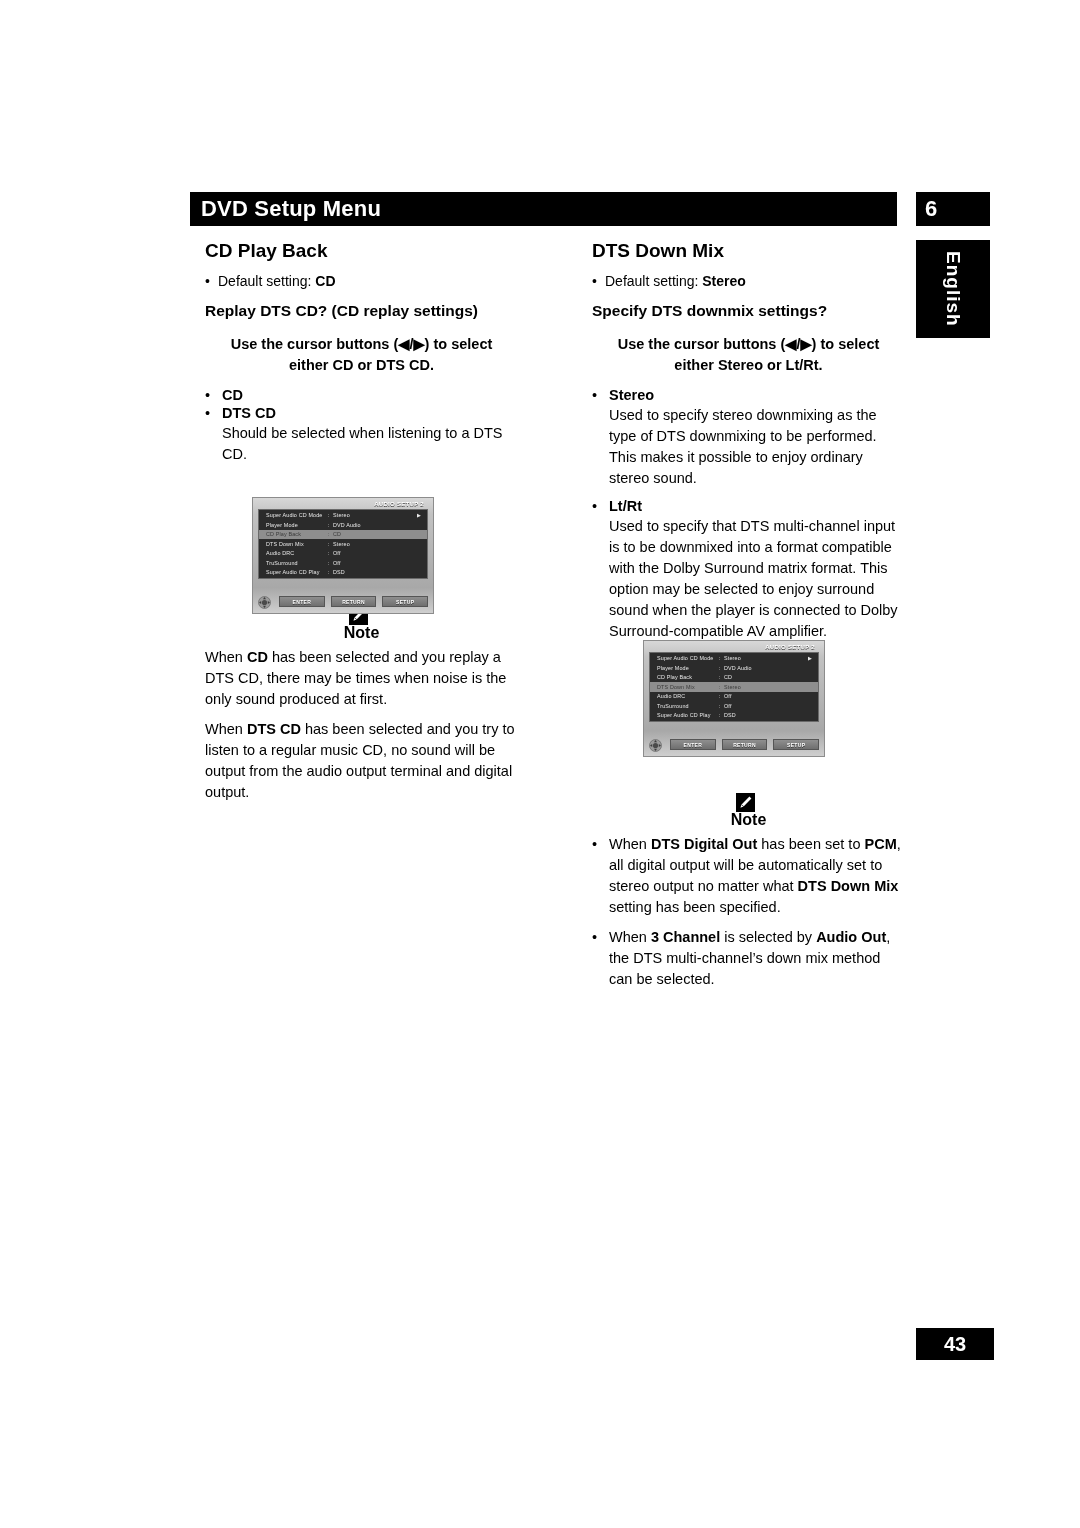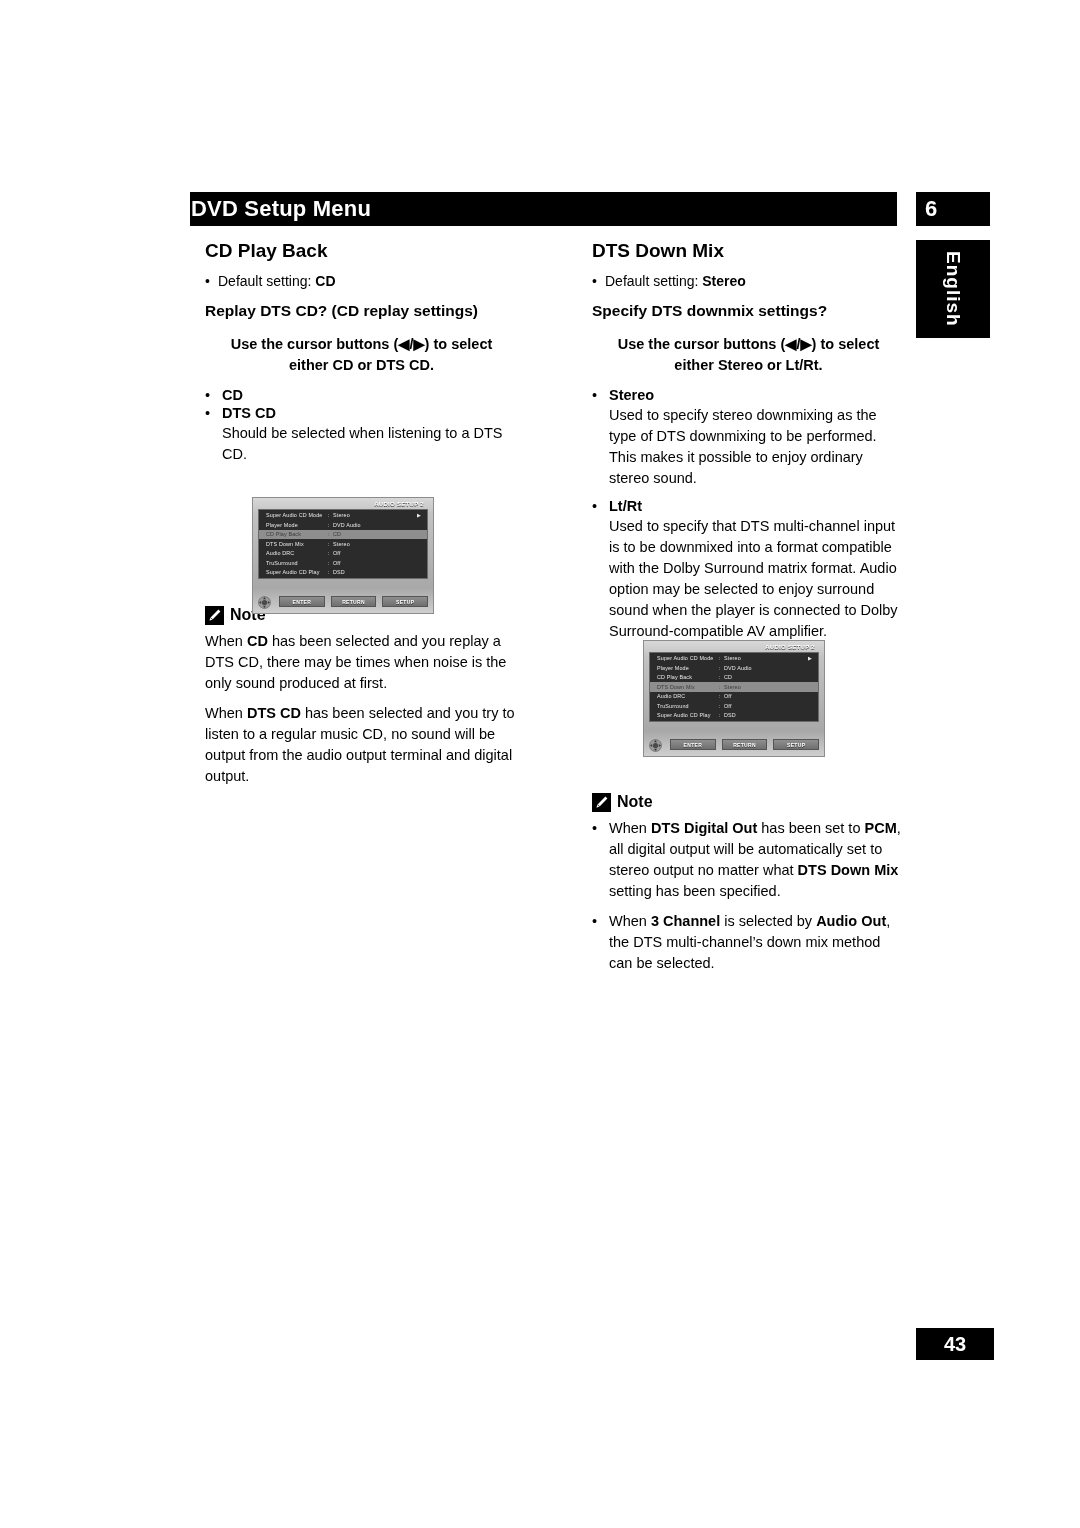--- a/index.html
+++ b/index.html
@@ -25,21 +25,21 @@
     height: 34px;
     background: #000000;
     display: flex;
     align-items: center;
   }
   .header-title {
     color: #ffffff;
     font-size: 22px;
     font-weight: bold;
     letter-spacing: 0.2px;
-    padding-left: 1px;
+    padding-left: 11px;
     line-height: 1;
   }
   .chapter-box {
     position: absolute;
     left: 916px;
     top: 192px;
     width: 74px;
     height: 34px;
     background: #000000;
     color: #ffffff;
@@ -123,20 +123,21 @@
     line-height: 1.45;
     margin: 0 0 9px 17px;
   }
   b { font-weight: bold; }
 
   
   .note-head {
     display: flex;
     align-items: center;
     margin: 14px 0 6px 0;
+    flex-direction: column;
   }
   .note-icon {
     width: 19px;
     height: 19px;
     background: #000000;
     margin-right: 6px;
     position: relative;
     flex: 0 0 19px;
   }
   .note-icon svg { position: absolute; left: 2px; top: 2px; }
@@ -322,21 +323,21 @@
   <div class="opt-head">
     <span class="dot">•</span>
     <span>Stereo</span>
   </div>
   <div class="opt-body">Used to specify stereo downmixing as the type of DTS downmixing to be performed. This makes it possible to enjoy ordinary stereo sound.</div>
 
   <div class="opt-head">
     <span class="dot">•</span>
     <span>Lt/Rt</span>
   </div>
-  <div class="opt-body">Used to specify that DTS multi-channel input is to be downmixed into a format compatible with the Dolby Surround matrix format. Audio option may be selected to enjoy surround sound when the player is connected to Dolby Surround-compatible AV amplifier.</div>
+  <div class="opt-body">Used to specify that DTS multi-channel input is to be downmixed into a format compatible with the Dolby Surround matrix format. This option may be selected to enjoy surround sound when the player is connected to Dolby Surround-compatible AV amplifier.</div>
 
   <div style="height:128px"></div>
 
   <div class="note-head">
     <span class="note-icon">
       <svg width="15" height="15" viewBox="0 0 15 15">
         <path d="M11.4 1.6 L13.4 3.6 L5.6 11.4 L2.6 12.4 L3.6 9.4 Z" fill="#ffffff"></path>
         <path d="M2.6 12.4 L3.2 10.6 L4.4 11.8 Z" fill="#ffffff"></path>
         <line x1="3.9" y1="9.8" x2="5.9" y2="11.8" stroke="#000000" stroke-width="0.7"></line>
       </svg>

